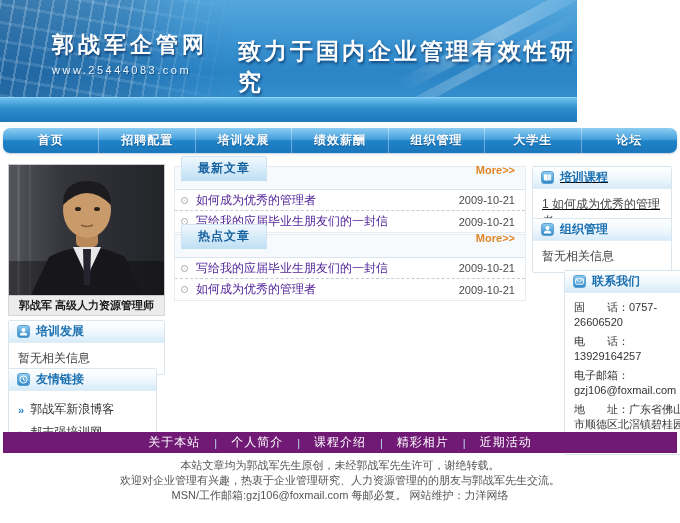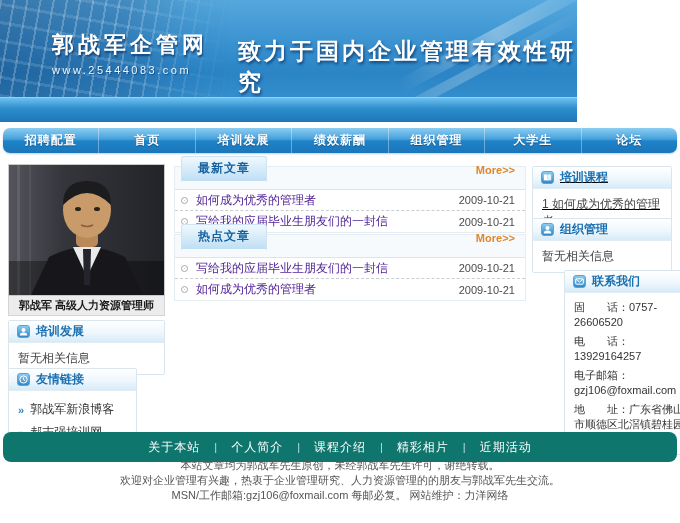--- a/index.html
+++ b/index.html
@@ -98,21 +98,21 @@
   }
   .side-body { padding:7px 9px; font-size:12px; color:#444; }
   .link-row {
     display:flex; align-items:center; gap:6px; padding:3px 0;
     font-size:12px; color:#333; cursor:pointer;
   }
   .link-arrow { color:#2a85c6; font-weight:bold; font-size:11px; }
 
   
   .box-training { top:320px; left:8px; width:157px; }
-  .box-links    { top:368px; left:8px; width:129px;text-align:center; }
+  .box-links    { top:368px; left:8px; width:149px;text-align:center; }
 
   
   .main-box {
     position:absolute; left:174px; width:352px;
     border:1px solid #e6edf2; background:#fff;
   }
   .box-latest { top:166px; }
   .box-hot    { top:234px; }
   .main-head {
     height:23px; background:#f6fafd; border-bottom:1px solid #d9e6ef;
@@ -141,22 +141,22 @@
   
   .box-courses { top:166px; left:532px; width:140px;text-decoration:underline; }
   .box-org     { top:218px; left:532px; width:140px; }
   .box-contact { top:270px; left:532px; width:140px;margin-left:32px; }
   .course-item { font-size:12px; color:#444; cursor:pointer; }
   .contact-row { font-size:11px; color:#333; line-height:15px; margin-bottom:4px; }
   .contact-row:last-child { margin-bottom:0; }
 
   
   .bottomnav {
-    position:absolute; top:432px; left:3px; width:674px; height:30px;
-    background:#0f766e; border-radius:8px;
+    position:absolute; top:432px; left:3px; width:674px; height:21px;
+    background:#701a75; border-radius:0;
     display:flex; align-items:center; justify-content:center; gap:14px;
     color:#fff; font-size:12px;
   }
   .bottomnav .b-item { cursor:pointer; letter-spacing:1px; }
   .bottomnav .b-sep { color:#bcdcf0; font-size:11px; }
 
   
   .footer {
     position:absolute; top:458px; left:0; width:680px;
     text-align:center; font-size:11px; color:#555; line-height:15px;
@@ -174,22 +174,22 @@
   </div>
   <div class="band-dot"></div>
   <div class="logo-block">
     <div class="site-name">郭战军企管网</div>
     <div class="site-url">www.25444083.com</div>
   </div>
   <div class="slogan">致力于国内企业管理有效性研究</div>
 </div>
 
 <div class="topnav">
+  <div class="nav-item">首页</div>
   <div class="nav-item">招聘配置</div>
-  <div class="nav-item">首页</div>
   <div class="nav-item">培训发展</div>
   <div class="nav-item">绩效薪酬</div>
   <div class="nav-item">组织管理</div>
   <div class="nav-item">大学生</div>
   <div class="nav-item">论坛</div>
 </div>
 
 <div class="photo">
   <svg width="155" height="130" viewBox="0 0 155 130">
     <defs>

